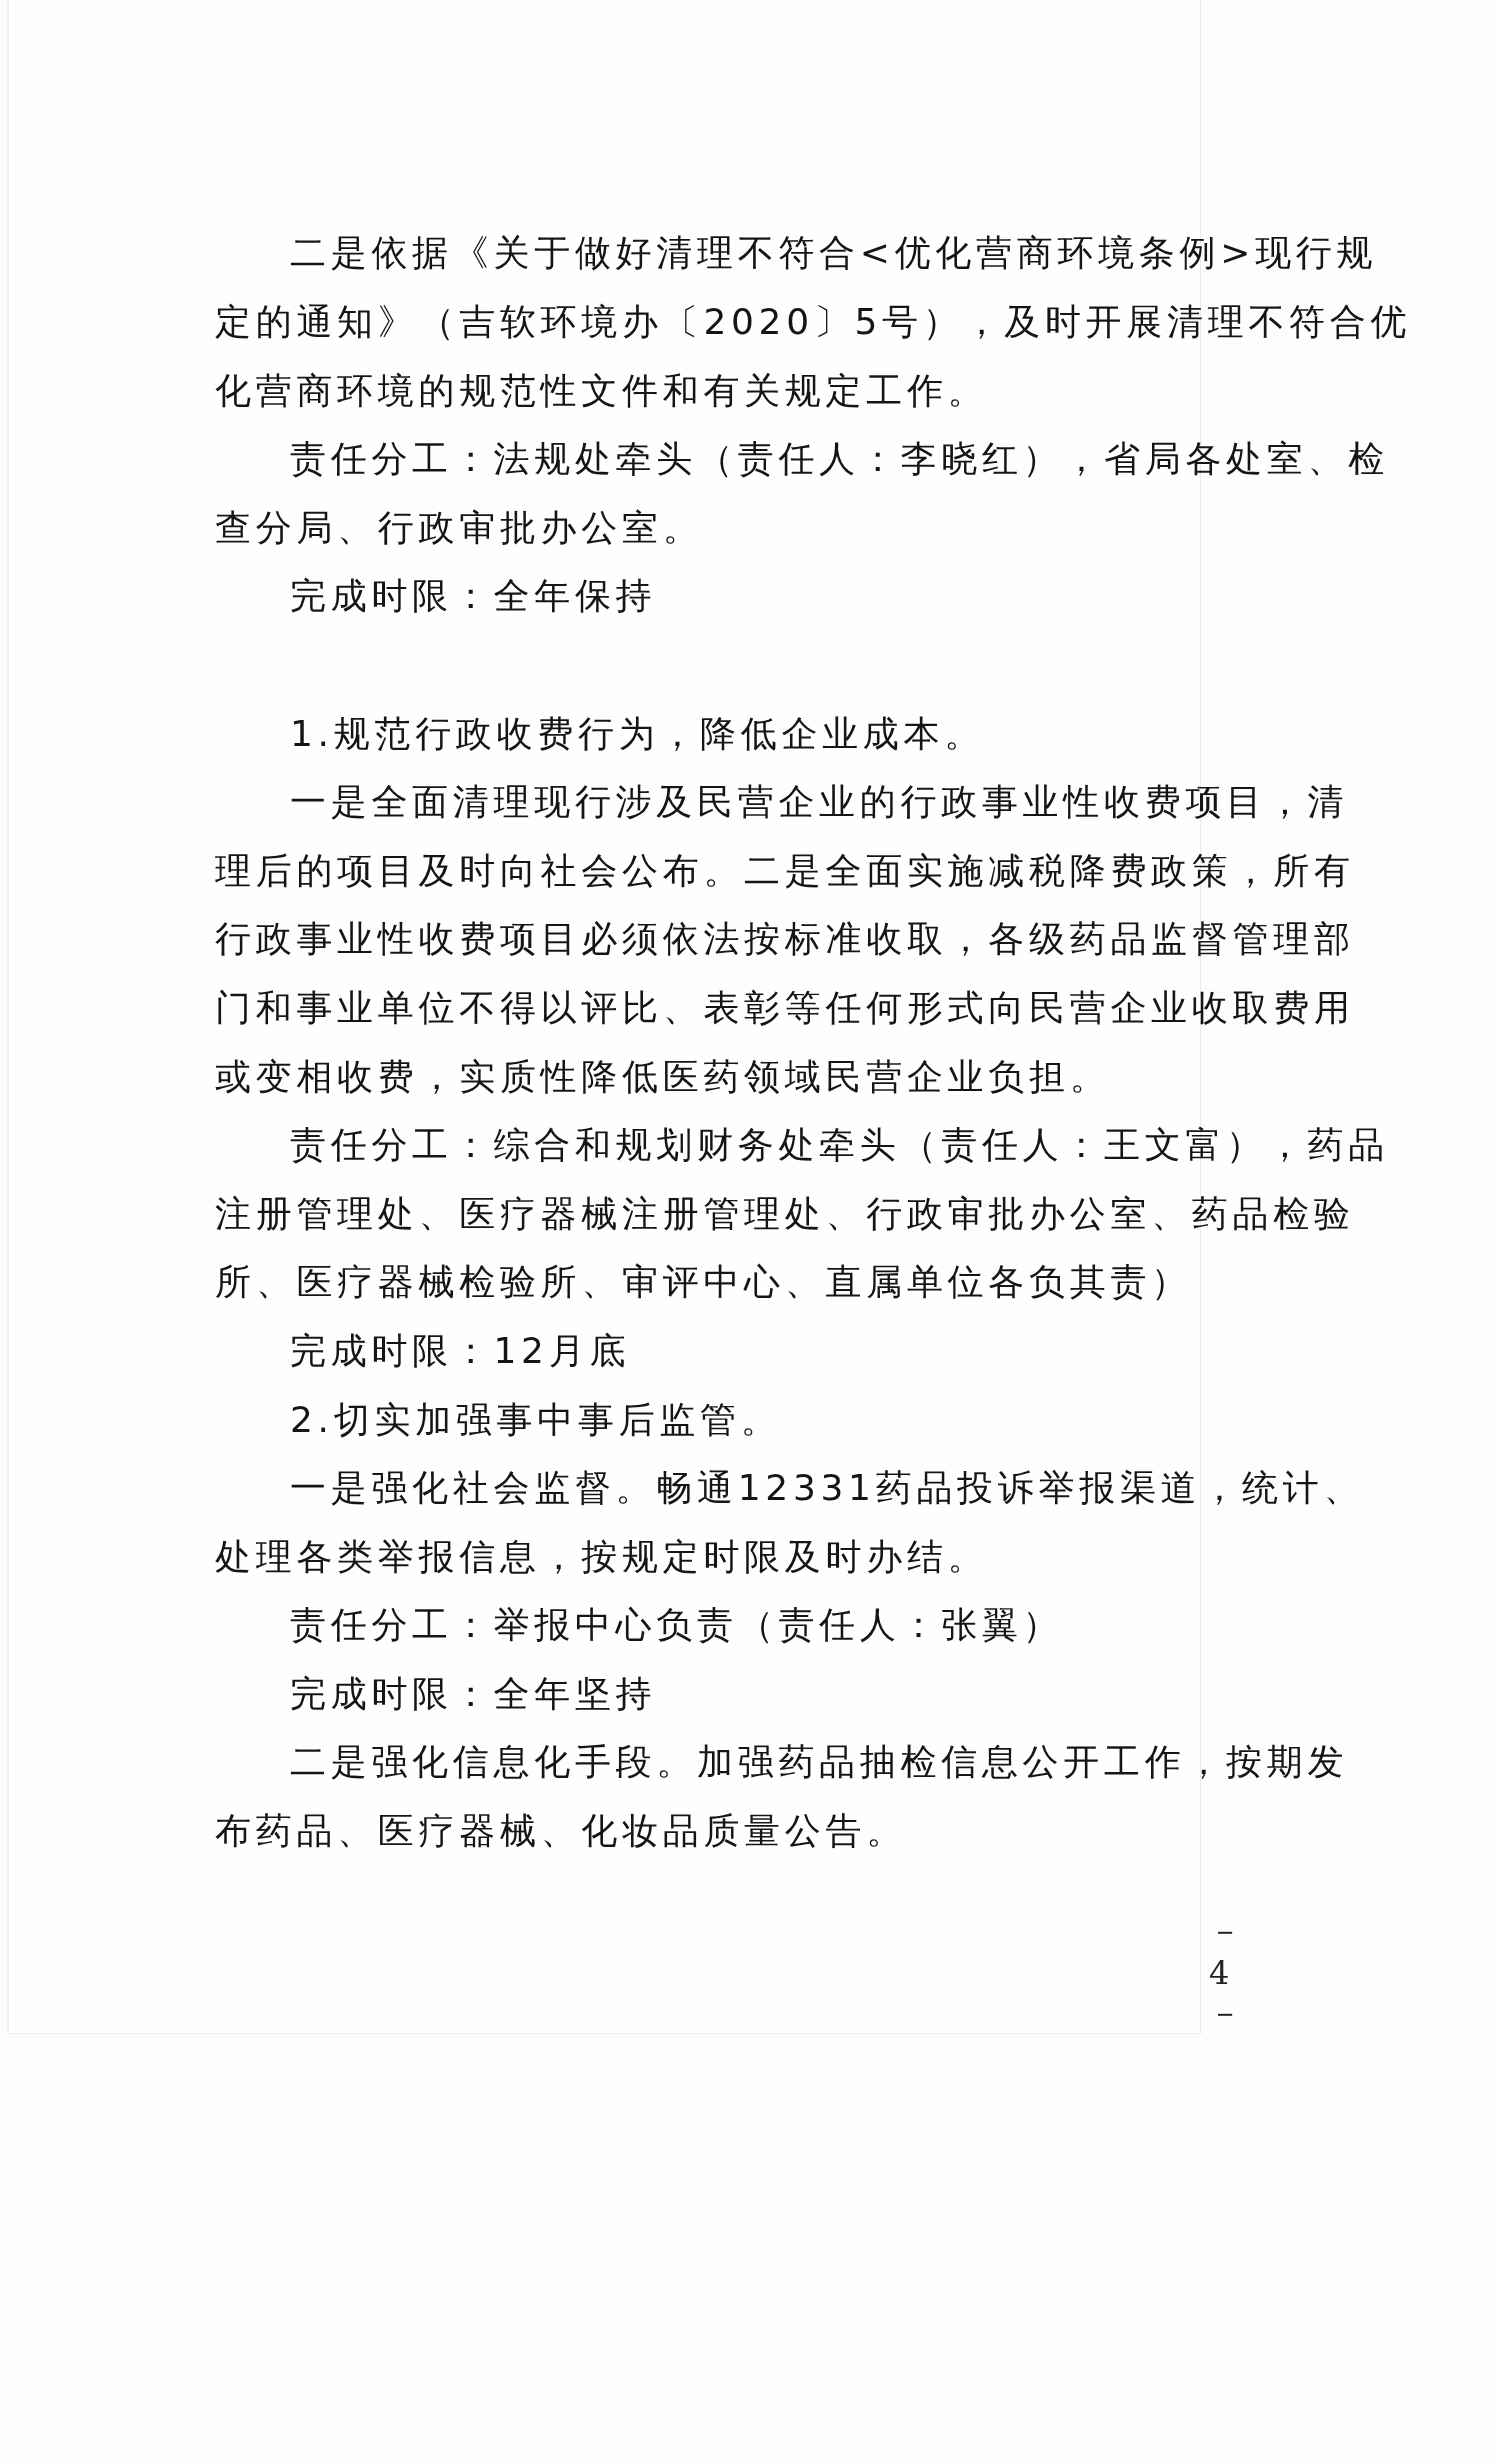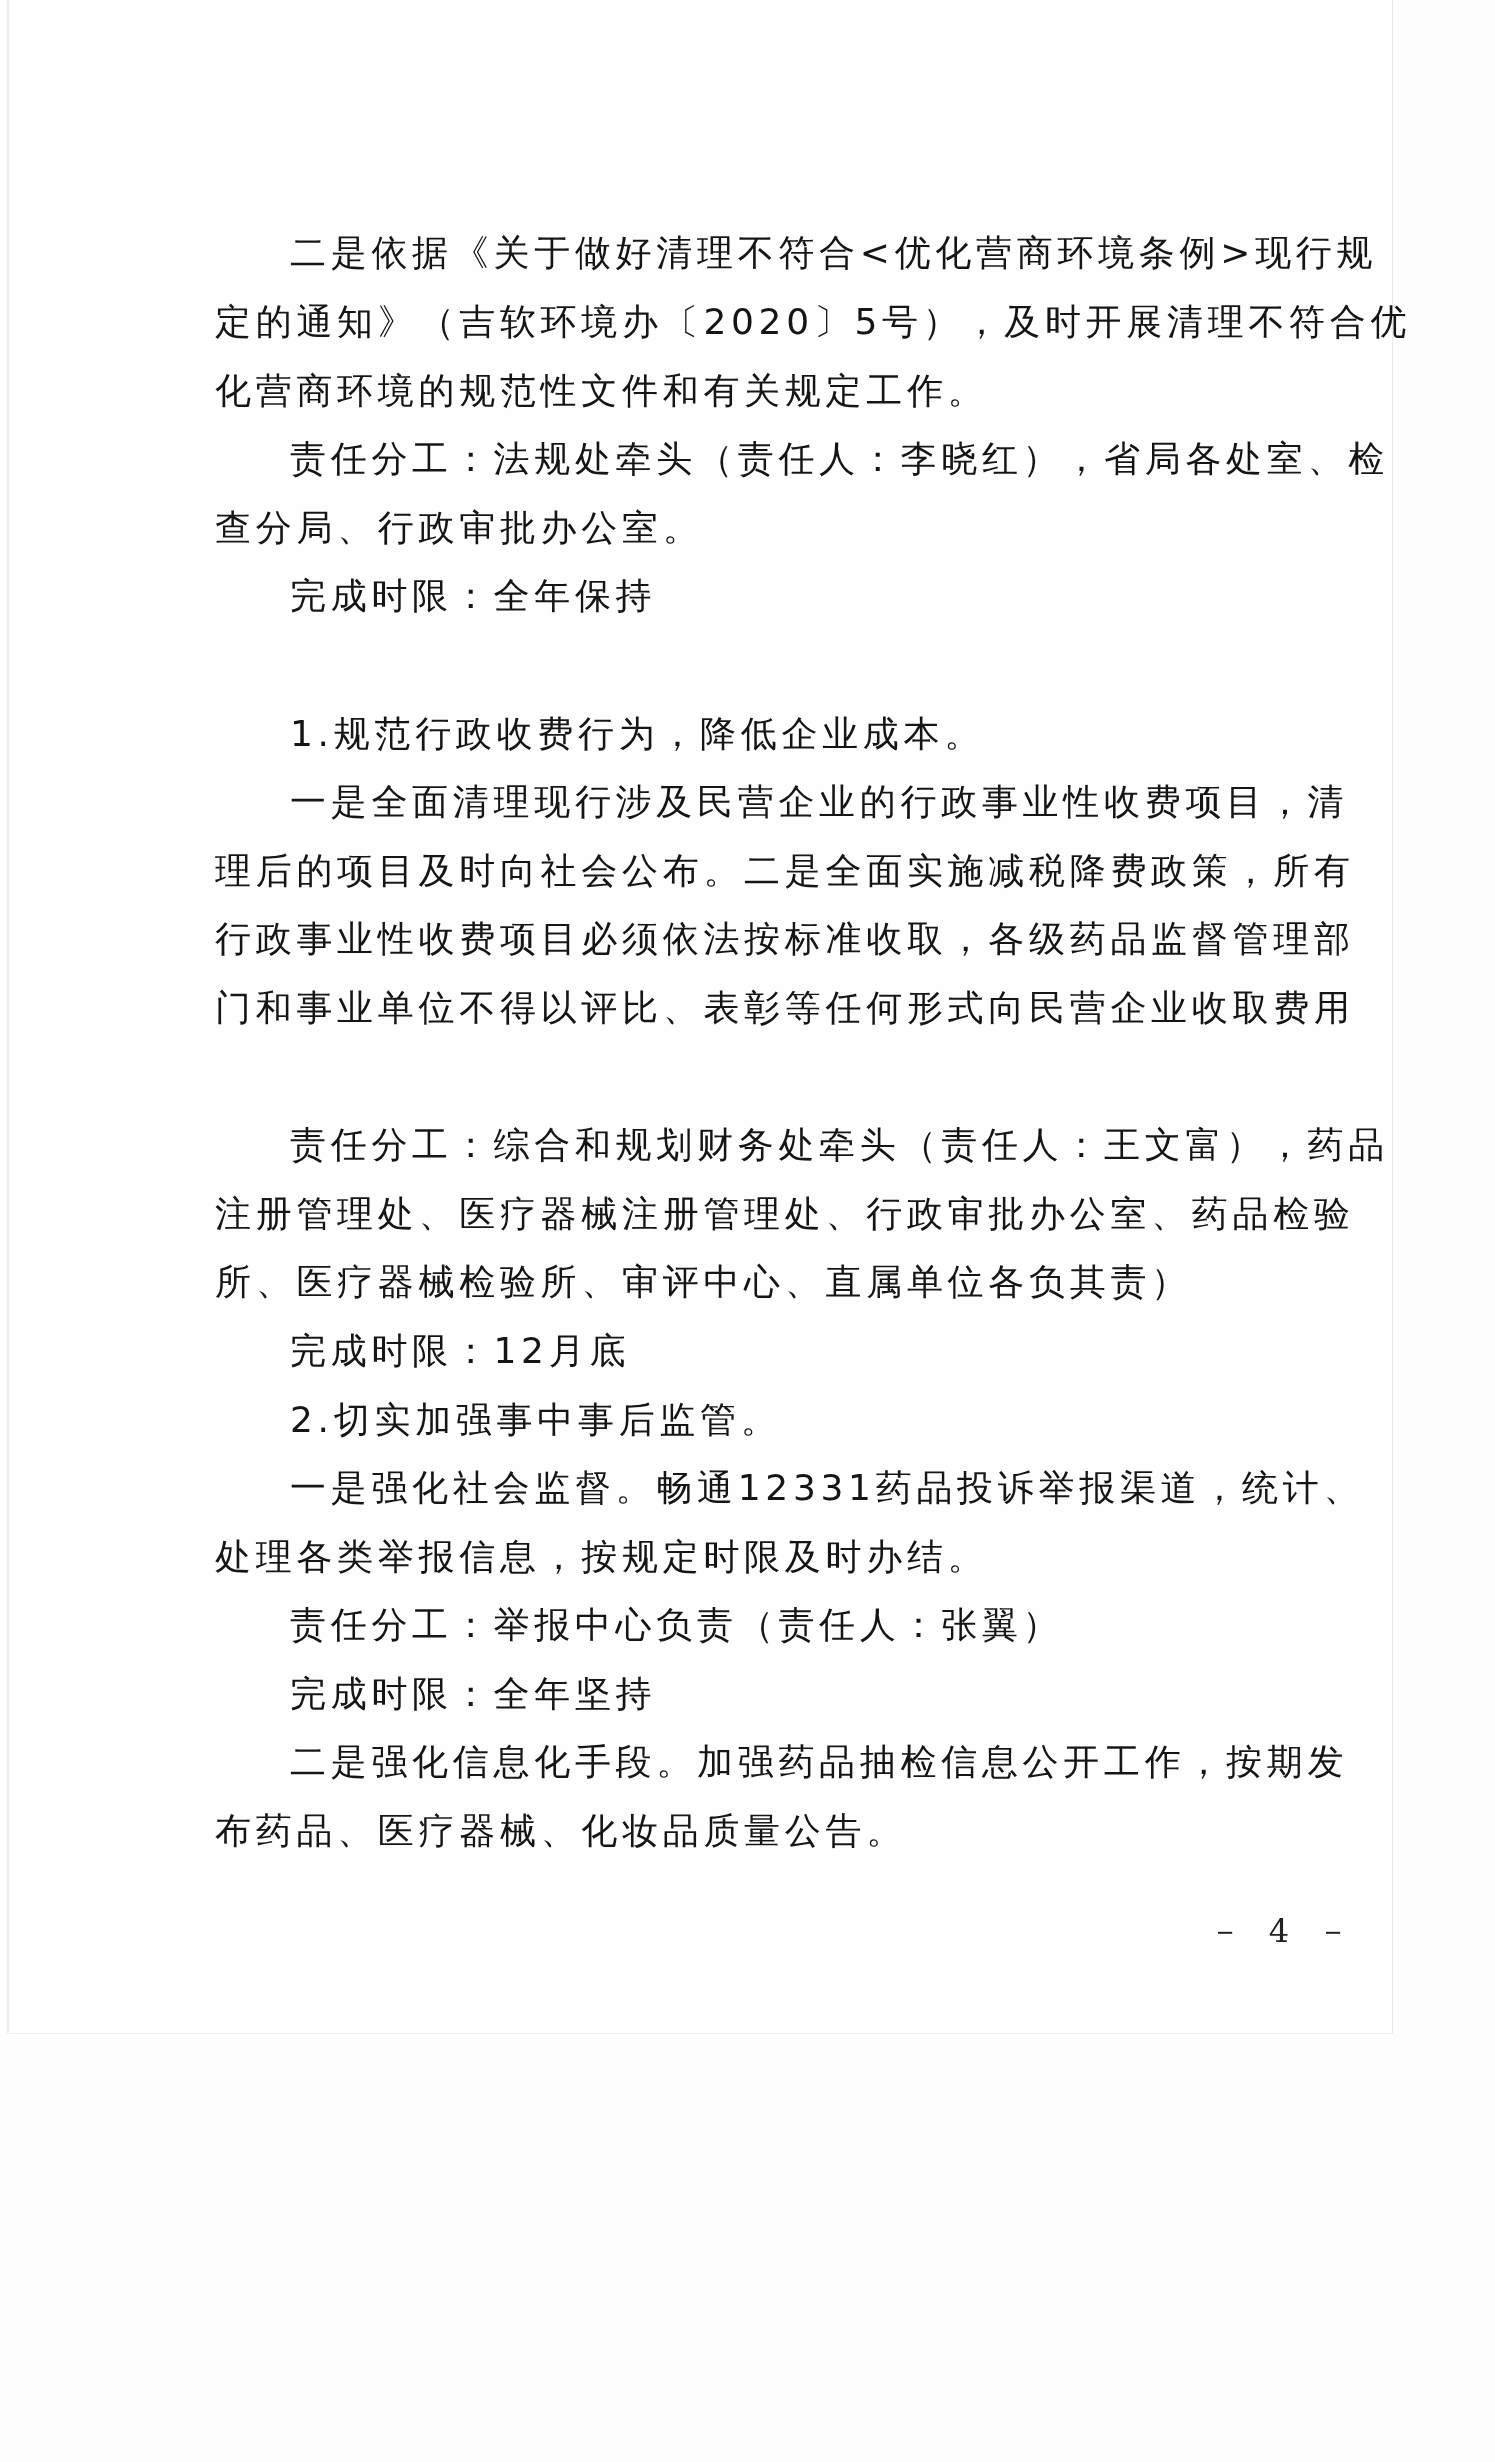--- a/index.html
+++ b/index.html
@@ -7,21 +7,21 @@
       width: 1495px; height: 2462px;
       background: #fdfdfd;
       position: relative;
       overflow: hidden;
       font-family: "DejaVu Sans", "Liberation Sans", sans-serif;
       color: #151515;
     }
     .scan-page {
       position: absolute;
       left: 7px; top: 0;
-      width: 1386px; height: 2034px;
+      width: 1194px; height: 2034px;
       background: #fefefe;
       border-left: 2.6px solid #f1efec;
       border-right: 0.9px solid #eceae8;
       border-bottom: 0.9px solid #f0f0f0;
       box-sizing: border-box;
     }
     .line {
       position: absolute;
       left: 206px;
       width: 1099px;
@@ -56,20 +56,21 @@
 
   <div class="line indent" style="top:573px">完成时限：全年保持</div>
 
 
   <div class="line indent bold" style="top:711px">1.规范行政收费行为，降低企业成本。</div>
 
   <div class="line indent" style="top:779px">一是全面清理现行涉及民营企业的行政事业性收费项目，清</div>
   <div class="line" style="top:848px">理后的项目及时向社会公布。二是全面实施减税降费政策，所有</div>
   <div class="line" style="top:916px">行政事业性收费项目必须依法按标准收取，各级药品监督管理部</div>
   <div class="line" style="top:985px">门和事业单位不得以评比、表彰等任何形式向民营企业收取费用</div>
+  <div class="line" style="top:1054px">或变相收费，实质性降低医药领域民营企业负担。</div>
 
   <div class="line indent" style="top:1122px">责任分工：综合和规划财务处牵头（责任人：王文富），药品</div>
   <div class="line" style="top:1191px">注册管理处、医疗器械注册管理处、行政审批办公室、药品检验</div>
   <div class="line" style="top:1259px">所、医疗器械检验所、审评中心、直属单位各负其责）</div>
 
   <div class="line indent" style="top:1328px">完成时限：12月底</div>
 
   <div class="line indent bold" style="top:1397px">2.切实加强事中事后监管。</div>
 
   <div class="line indent" style="top:1465px">一是强化社会监督。畅通12331药品投诉举报渠道，统计、</div>

